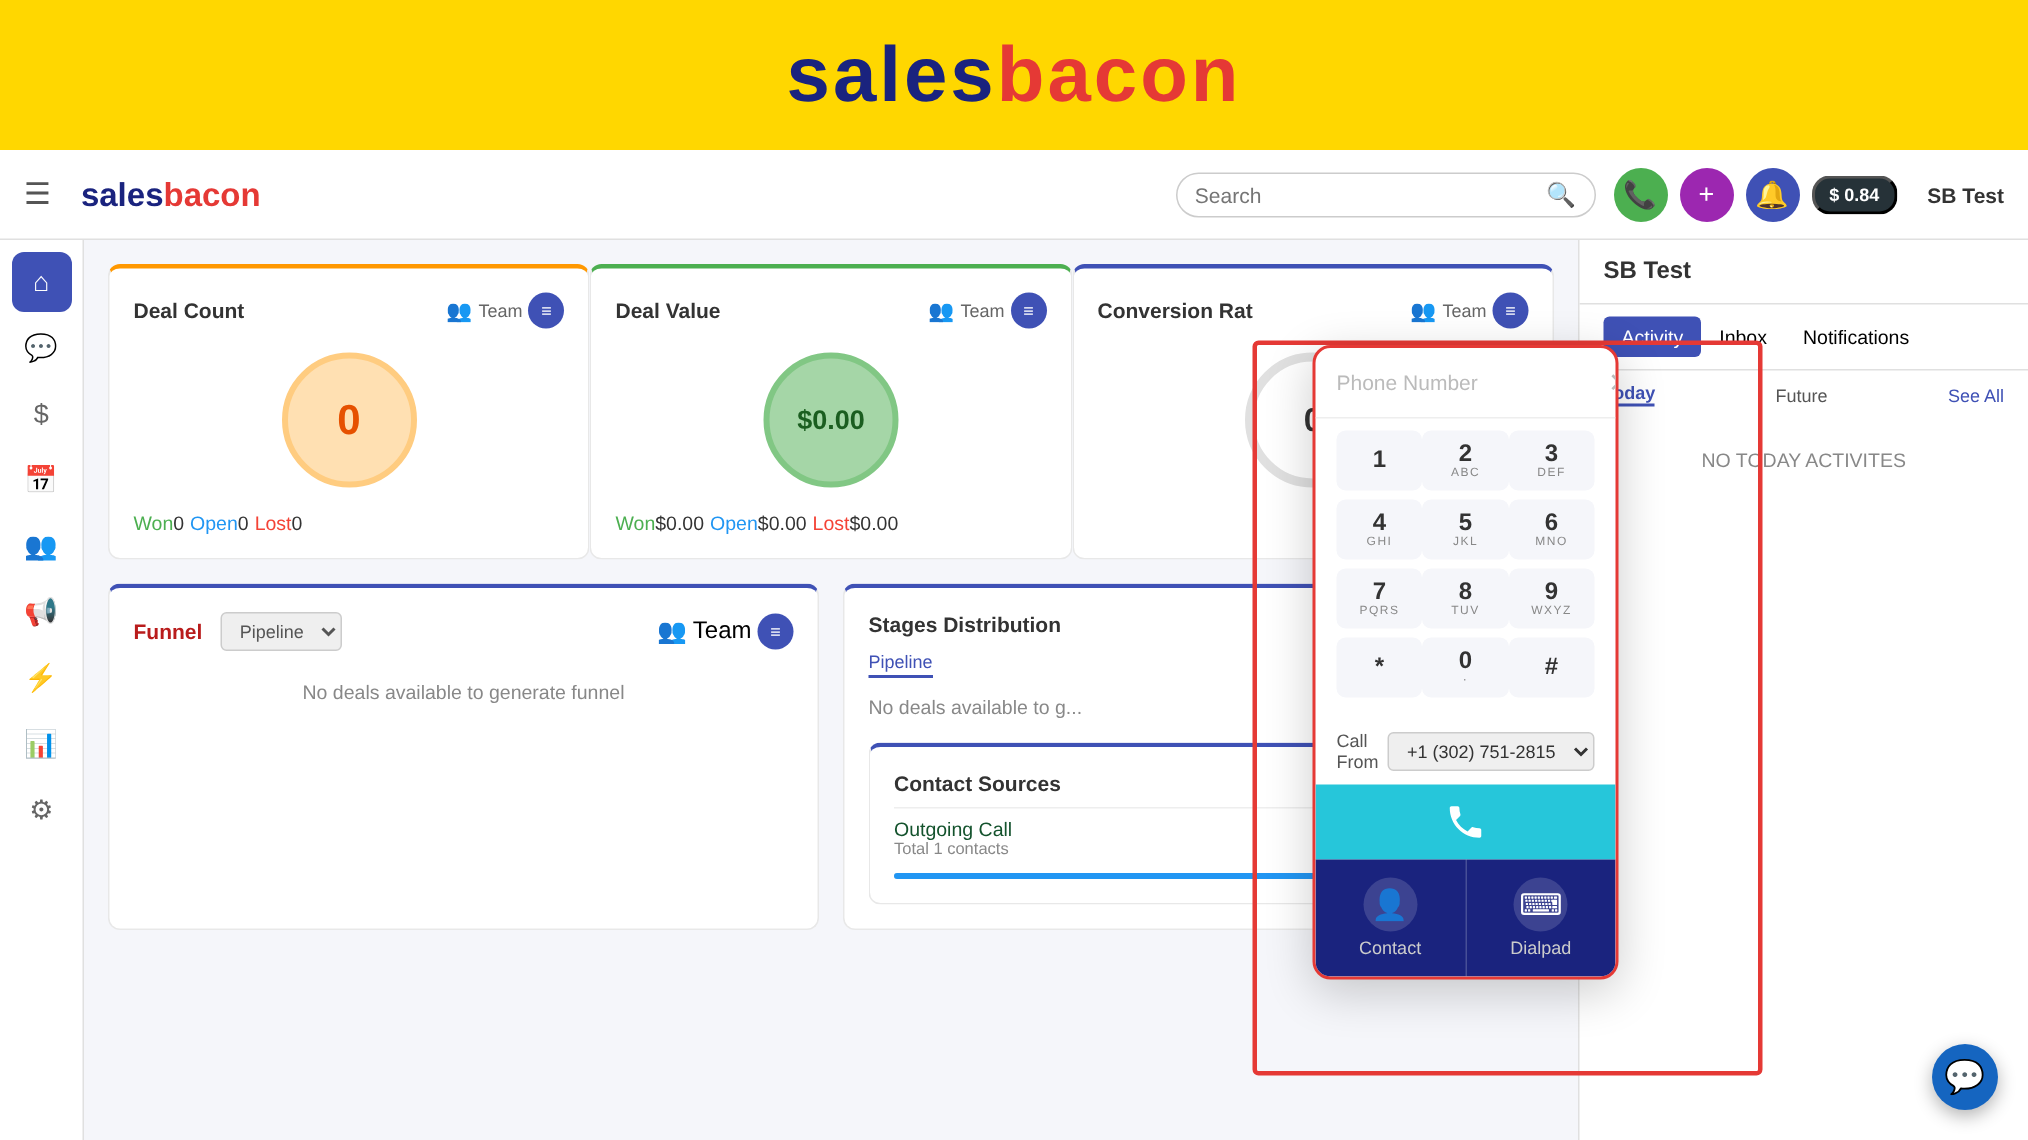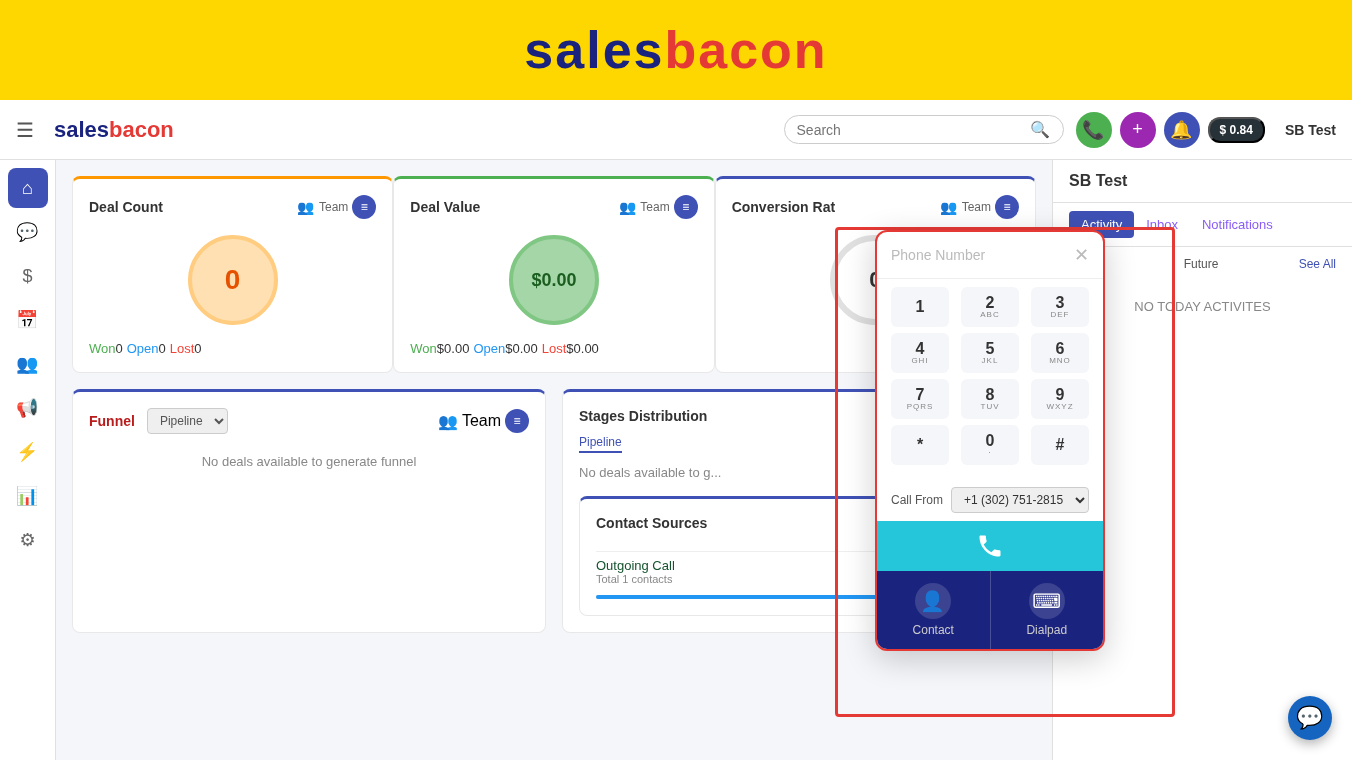--- a/index.html
+++ b/index.html
@@ -170,34 +170,34 @@
     .right-panel {
       width: 300px;
       background: #fff;
       border-left: 1px solid #e0e0e0;
       display: flex;
       flex-direction: column;
     }
     .right-panel-header { padding: 12px 16px; border-bottom: 1px solid #e0e0e0; }
     .user-name { font-size: 16px; font-weight: 600; color: #333; }
     .right-tabs { display: flex; gap: 0; padding: 8px 16px; border-bottom: 1px solid #e0e0e0; }
-    .right-tab { font-size: 13px; padding: 6px 12px; cursor: pointer; color: #8b5cf6; border-radius: 4px; }
+    .right-tab { font-size: 13px; padding: 6px 12px; cursor: pointer; color: #000000; border-radius: 4px; }
     .right-tab.active { background: #3f51b5; color: #fff; }
     .activity-tabs { display: flex; align-items: flex-end; justify-content: space-between; padding: 8px 16px; }
     .activity-tab { font-size: 12px; color: #555; cursor: pointer; }
     .activity-tab.active { color: #3f51b5; font-weight: 600; border-bottom: 2px solid #3f51b5; }
     .see-all { font-size: 12px; color: #3f51b5; cursor: pointer; }
     .no-activities { font-size: 13px; color: #888; text-align: center; padding: 20px; }
 
     
     .dialer-overlay {
       position: absolute;
       top: 130px;
       left: 875px;
-      width: 230px;
+      width: 204px;
       background: #fff;
       border-radius: 12px;
       box-shadow: 0 8px 32px rgba(0,0,0,0.2);
       z-index: 100;
       overflow: hidden;
       border: 2px solid #e53935;
     }
     .dialer-input-row {
       display: flex; align-items: center; padding: 12px 14px; border-bottom: 1px solid #eee;
     }
@@ -263,21 +263,21 @@
     .conversion-circle {
       width: 90px; height: 90px; border-radius: 50%;
       border: 6px solid #e0e0e0; display: flex; align-items: center; justify-content: center;
       font-size: 22px; font-weight: bold; color: #333;
     }
 
     .contact-sources-card {
       background: #fff; border-radius: 8px; padding: 16px;
       border: 1px solid #e8e8e8; border-top: 3px solid #3f51b5;
     }
-    .sources-title { font-size: 14px; font-weight: 600; color: #333; margin-bottom: 20px; }
+    .sources-title { font-size: 14px; font-weight: 600; color: #333; margin-bottom: 8px; }
     .source-row { display: flex; align-items: center; justify-content: space-between; padding: 6px 0; border-top: 1px solid #eee; }
     .source-name { font-size: 13px; color: #14532d; font-weight: 500; }
     .source-sub { font-size: 11px; color: #888; }
     .source-pct { font-size: 13px; color: #2196F3; font-weight: 500; }
     .source-bar { width: 100%; height: 4px; background: #e0e0e0; border-radius: 2px; margin-top: 4px; }
     .source-bar-fill { height: 100%; background: #2196F3; border-radius: 2px; }
 
     
     .chat-bubble {
       position: fixed; bottom: 20px; right: 20px;

